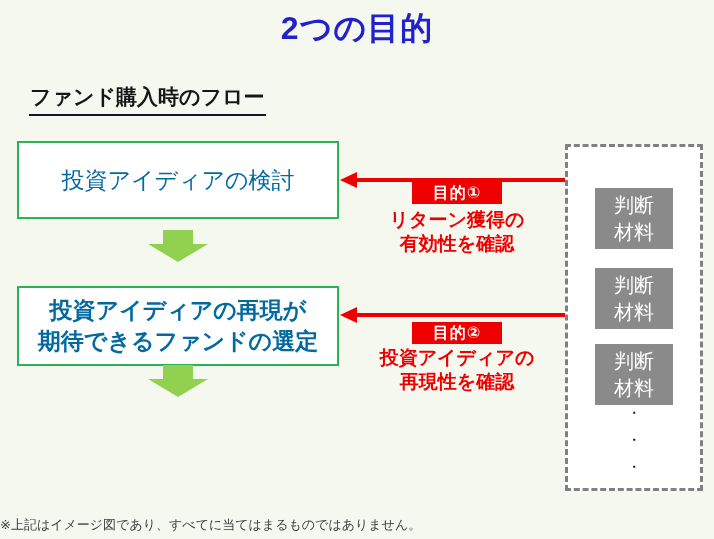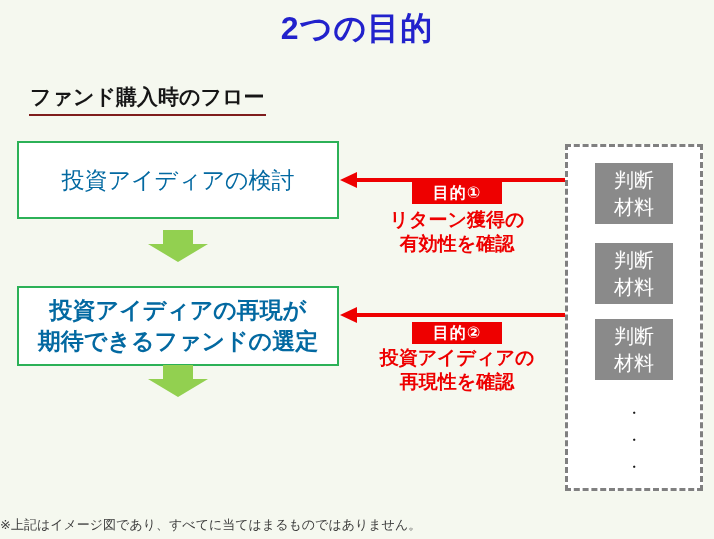--- a/index.html
+++ b/index.html
@@ -19,21 +19,21 @@
     left:0;top:7px;width:714px;
     text-align:center;
     font-size:32px;font-weight:bold;
     color:#2222CC;
     letter-spacing:1px;
   }
   .section-heading{
     left:29px;top:83px;
     font-size:21px;font-weight:bold;
     color:#161616;
-    border-bottom:2px solid #7f1d1d;
+    border-bottom:2px solid #0f172a;
     padding:0 2px 3px 1px;
   }
 
   .flow-box{
     left:17px;width:322px;
     background:#FFFFFF;
     border:2px solid #2CB157;
     box-sizing:border-box;
     display:flex;align-items:center;justify-content:center;
     text-align:center;
@@ -82,20 +82,21 @@
   }
   .material-box{
     position:absolute;
     left:50%;transform:translateX(-50%);
     width:78px;height:61px;
     background:#8A8A8A;color:#FFFFFF;
     display:flex;align-items:center;justify-content:center;
     text-align:center;
     font-size:20px;line-height:27px;
     white-space:pre-line;
+    margin-top:25px;
   }
   .mat1{top:16px;}
   .mat2{top:96px;}
   .mat3{top:172px;}
   .ellipsis-dots{
     position:absolute;
     left:0;top:252px;width:100%;
     text-align:center;
     color:#1a1a1a;
     font-size:15px;line-height:27px;

